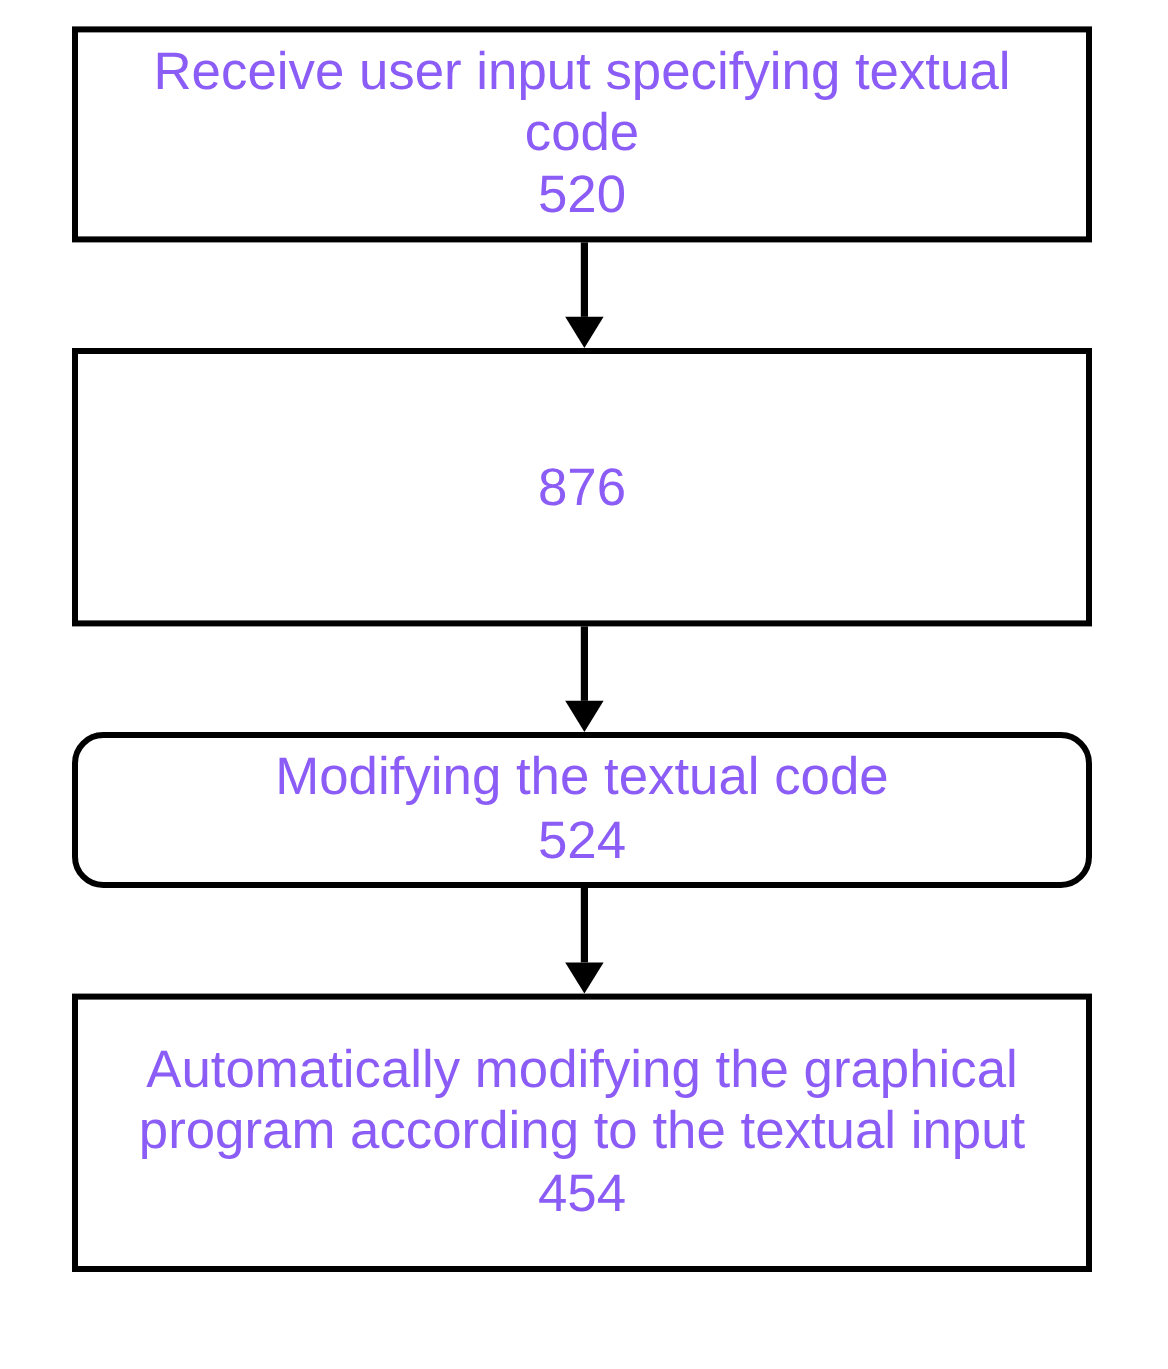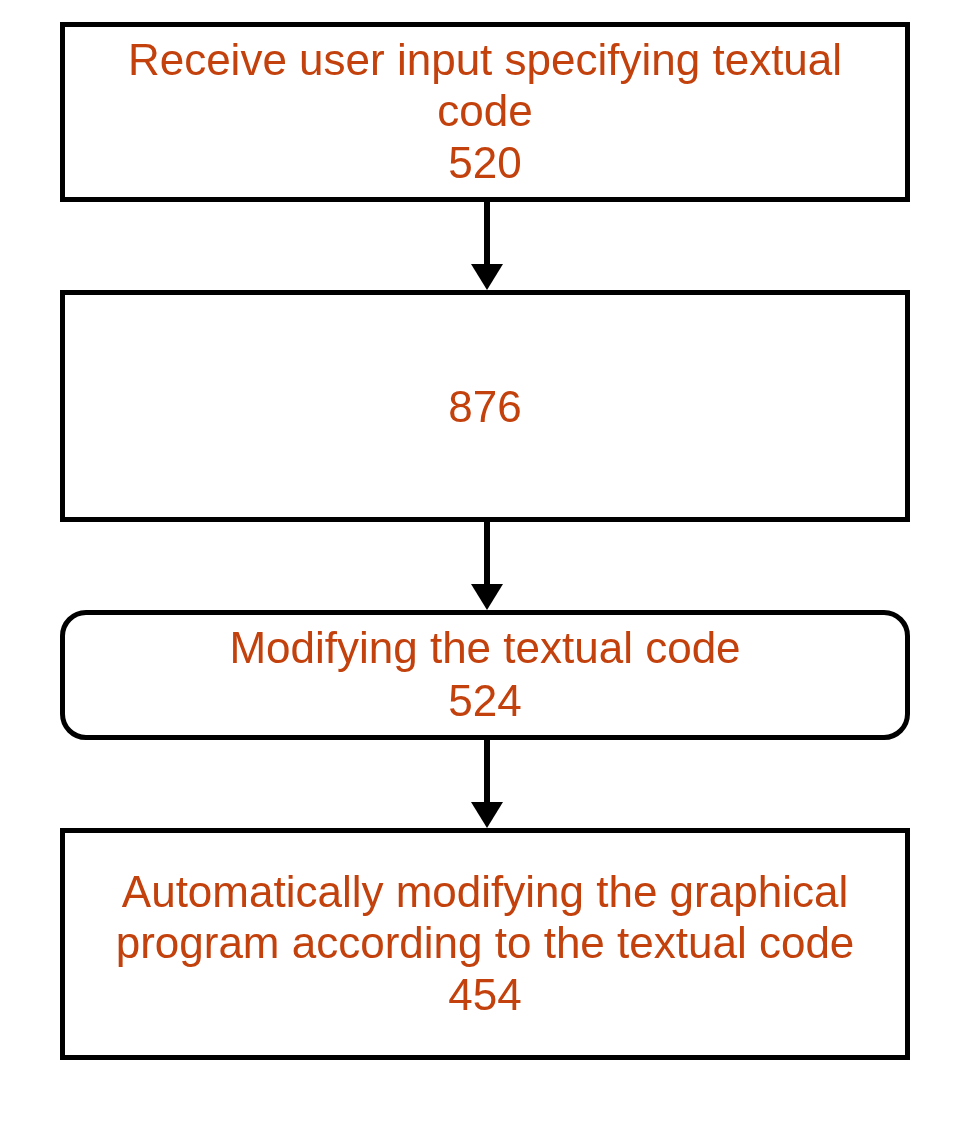--- a/index.html
+++ b/index.html
@@ -20,21 +20,21 @@
     border: 5px solid #000;
     box-sizing: border-box;
     display: flex;
     flex-direction: column;
     align-items: center;
     justify-content: center;
     text-align: center;
     padding: 8px 18px;
     font-size: 44px;
     line-height: 1.15;
-    color: #c2410c;
+    color: #8b5cf6;
   }
   .ref {
     margin-top: 2px;
   }
   .arrow {
     position: absolute;
     left: 50%;
     transform: translateX(-50%);
     width: 40px;
     display: flex;
@@ -81,17 +81,17 @@
     <div>Modifying the textual code</div>
     <div class="ref">524</div>
   </div>
 
   <div class="arrow" style="top:740px;">
     <div class="shaft" style="height:62px;"></div>
     <div class="head"></div>
   </div>
 
   <div class="node" style="top:828px; height:232px;">
-    <div>Automatically modifying the graphical program according to the textual code</div>
+    <div>Automatically modifying the graphical program according to the textual input</div>
     <div class="ref">454</div>
   </div>
 
 </div>
 
 </body></html>

